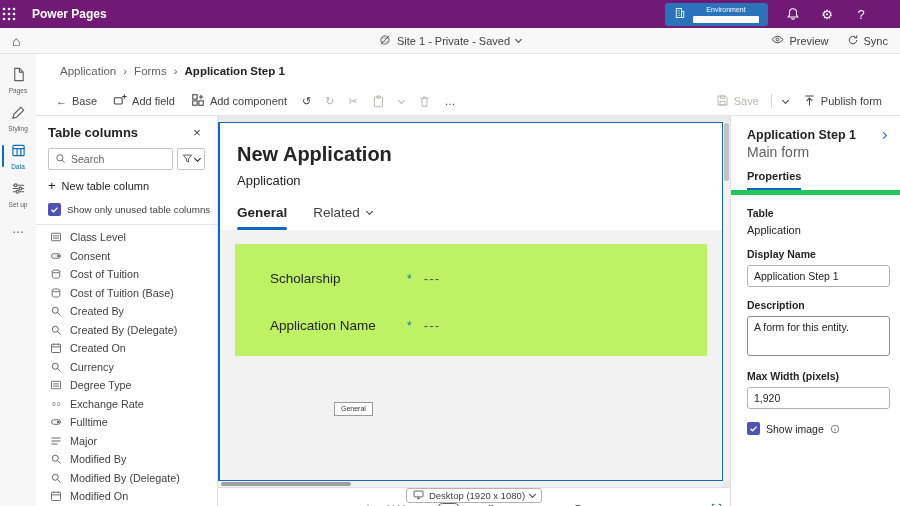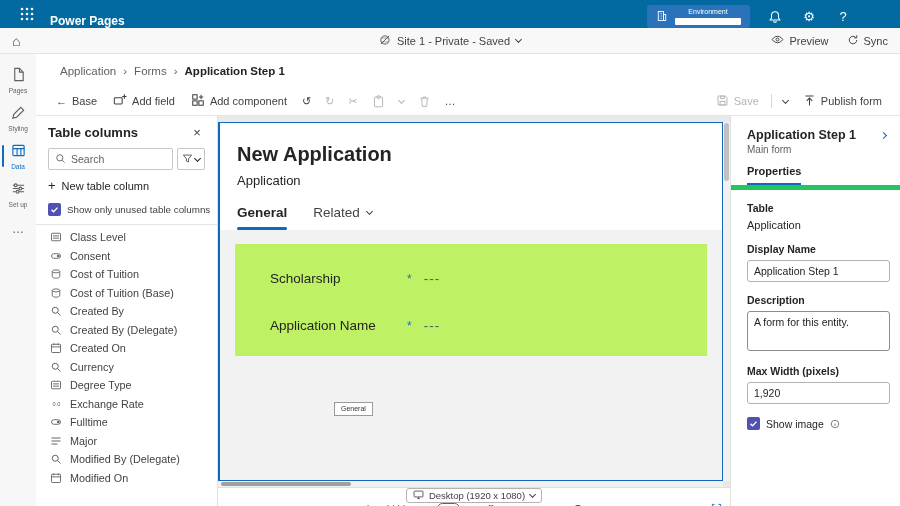--- a/index.html
+++ b/index.html
@@ -4,21 +4,21 @@
 <style>
   *{margin:0;padding:0;box-sizing:border-box;}
   html,body{width:900px;height:506px;overflow:hidden;}
   body{font-family:"Liberation Sans","DejaVu Sans",sans-serif;font-size:11px;color:#242424;background:#fff;}
   button{font:inherit;background:none;border:none;color:inherit;cursor:pointer;display:flex;align-items:center;gap:5px;}
   input,textarea{font-family:inherit;}
   .chev{display:inline-block;width:5px;height:5px;border-right:1.3px solid currentColor;border-bottom:1.3px solid currentColor;transform:rotate(45deg);margin-top:-2px;}
   .chev.right{transform:rotate(-45deg);margin-top:0;}
 
   
-  .topbar{height:28px;background:#0369a1;display:flex;align-items:flex-end;padding:0 22px;color:#fff;}
+  .topbar{height:28px;background:#701a75;display:flex;align-items:center;padding:0 4px;color:#fff;}
   .waffle{width:30px;height:28px;display:flex;align-items:center;justify-content:center;margin-left:-10px;}
   .app-title{font-size:12px;font-weight:700;margin-left:8px;}
   .top-right{margin-left:auto;display:flex;align-items:center;gap:16px;padding-right:26px;}
   .env-chip{background:#2a72b9;border-radius:3px;padding:3px 9px;display:flex;align-items:center;gap:7px;}
   .env-label{font-size:7px;display:block;line-height:8px;}
   .env-redacted{display:block;width:66px;height:7px;background:#fff;border-radius:1px;margin-top:2px;}
   .top-icon{color:#fff;font-size:13px;width:18px;justify-content:center;}
 
   
   .sitebar{height:26px;background:#f8f8f8;border-bottom:1px solid #e5e5e5;display:flex;align-items:center;padding:0 12px;position:relative;color:#424242;}
@@ -103,21 +103,21 @@
   .slider{width:66px;height:11px;position:relative;cursor:pointer;}
   .strack{position:absolute;left:0;right:0;top:5px;height:1.5px;background:#8a8886;}
   .sthumb{position:absolute;left:29px;top:1.5px;width:8px;height:8px;border-radius:50%;background:#484644;}
   .zbtn{font-size:11px;justify-content:center;width:10px;}
 
   
   .props{width:170px;background:#fff;border-left:1px solid #e0e0e0;padding:12px 10px 0 16px;}
   .props-head{display:flex;align-items:center;}
   .props-title{font-size:12.5px;font-weight:700;flex:1;}
   .props-chev{color:#1267c1;width:14px;justify-content:center;}
-  .props-sub{font-size:10px;color:#616161;margin-top:2px;}
+  .props-sub{font-size:14px;color:#616161;margin-top:2px;}
   .props-tabs{border-bottom:5px solid #22c55e;margin:10px -10px 0 -16px;padding:0 10px 0 16px;}
   .props-tab{display:inline-block;font-size:11px;font-weight:700;color:#242424;padding-bottom:6px;border-bottom:2px solid #1267c1;cursor:pointer;}
   .pgroup{margin-top:12px;}
   .plabel{font-size:10.5px;font-weight:700;margin-bottom:5px;}
   .pvalue{font-size:11px;}
   .pinput{width:100%;height:22px;border:1px solid #b5b3b1;border-radius:3px;padding:0 6px;font-size:10.5px;color:#242424;background:#fff;}
   .ptextarea{width:100%;height:40px;border:1px solid #8f8d8b;border-radius:3px;padding:4px 6px;font-size:10.5px;resize:none;color:#242424;}
   .props-cbxrow{display:flex;align-items:center;gap:6px;margin-top:13px;}
   .props-cbx-label{font-size:10.5px;}
 </style>
@@ -452,20 +452,29 @@
               </span>
               <span class="col-lb">Major</span>
             </div>
             <div class="col-item">
               <span class="col-ic">
                 <svg width="12" height="12" viewBox="0 0 16 16" fill="none" stroke="#616161" stroke-width="1.3">
                   <circle cx="7" cy="7" r="4"></circle>
                   <path d="M10 10l4 4"></path>
                 </svg>
               </span>
+              <span class="col-lb">Modified By</span>
+            </div>
+            <div class="col-item">
+              <span class="col-ic">
+                <svg width="12" height="12" viewBox="0 0 16 16" fill="none" stroke="#616161" stroke-width="1.3">
+                  <circle cx="7" cy="7" r="4"></circle>
+                  <path d="M10 10l4 4"></path>
+                </svg>
+              </span>
               <span class="col-lb">Modified By (Delegate)</span>
             </div>
             <div class="col-item">
               <span class="col-ic">
                 <svg width="12" height="12" viewBox="0 0 16 16" fill="none" stroke="#616161" stroke-width="1.2">
                   <rect x="2" y="3" width="12" height="11" rx="1"></rect>
                   <path d="M2 6.5h12M5 1.8v2.5M11 1.8v2.5"></path>
                 </svg>
               </span>
               <span class="col-lb">Modified On</span>

